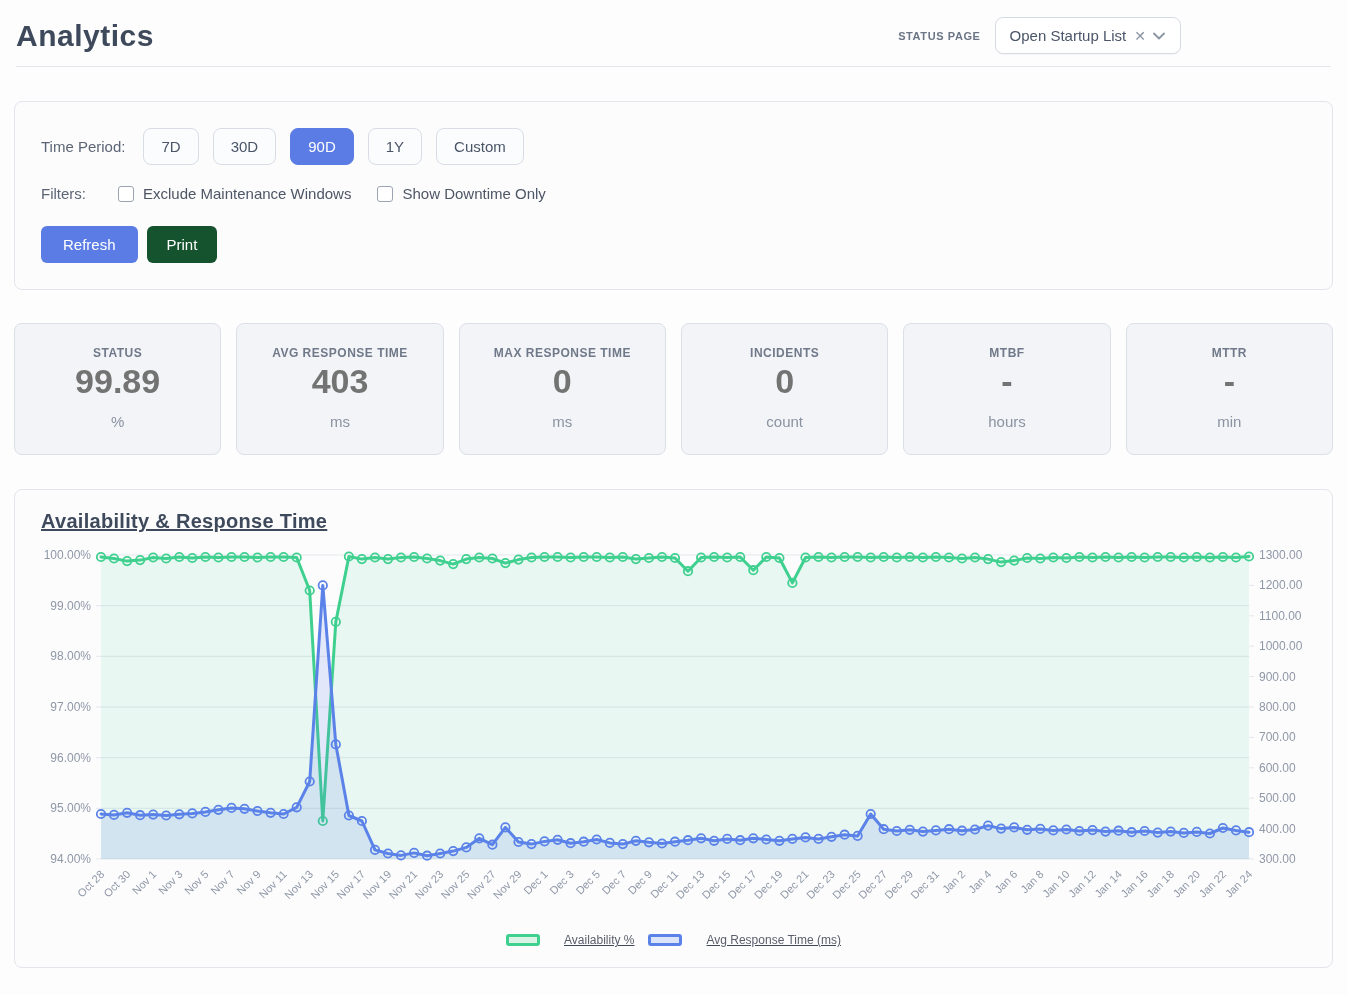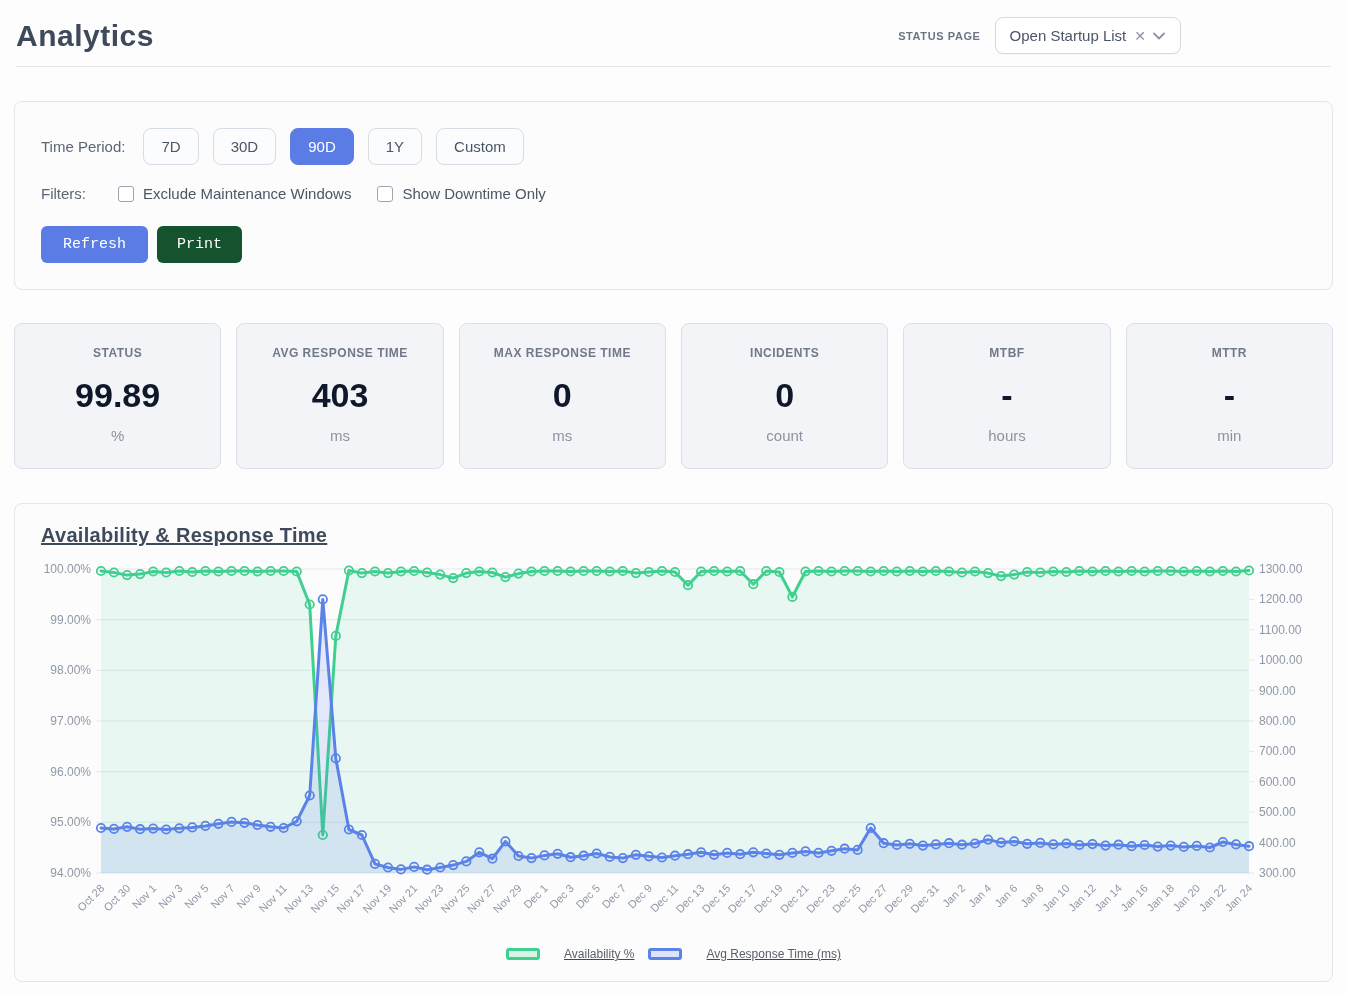--- a/index.html
+++ b/index.html
@@ -57,31 +57,31 @@
   .checkbox {
     appearance:none; -webkit-appearance:none;
     width:16px; height:16px; border:1.5px solid #9aa4b2; border-radius:3px;
     background:#fff; margin:0; cursor:pointer;
   }
   .checkbox-label { font-size:15px; color:#4d5665; }
   .action-row { margin-top:24px; gap:9px; }
   .btn {
     border:none; border-radius:6px; padding:10px 22px;
     font-size:15px; color:#fff; cursor:pointer;
-    font-family:Liberation Mono, monospace;
+    font-family:Liberation Sans, sans-serif;
   }
 
   
   .stats-row { display:flex; gap:15px; margin:33px 14px 0 14px; }
   .stat-card {
     flex:1; background:#f3f4f7; border:1px solid #dbdfe8; border-radius:8px;
     padding:22px 10px 24px 10px; text-align:center;
   }
   .stat-label { font-size:12px; font-weight:700; letter-spacing:.5px; color:#6f7989; }
-  .stat-value { font-size:34px; font-weight:700; color:#0f172a; margin-top:16px; }
+  .stat-value { font-size:34px; font-weight:700; color:#737373; margin-top:2px; }
   .stat-unit { font-size:15px; color:#8a93a1; margin-top:12px; }
 
   
   .chart-panel { margin-top:34px; padding:20px 24px 14px 24px;text-decoration:underline; }
   .chart-title { margin:0 0 10px 2px; font-size:20px; font-weight:700; color:#3e4a5c; letter-spacing:.3px; }
   .chart-svg { display:block; }
   .chart-svg text { font-family:"Liberation Sans", sans-serif; }
   .grid-line { stroke:#e4e7ec; stroke-width:1; }
   .tick-text { font-size:12px; fill:#8f98a7; }
   .xtick-text { font-size:11px; fill:#8f98a7; }

